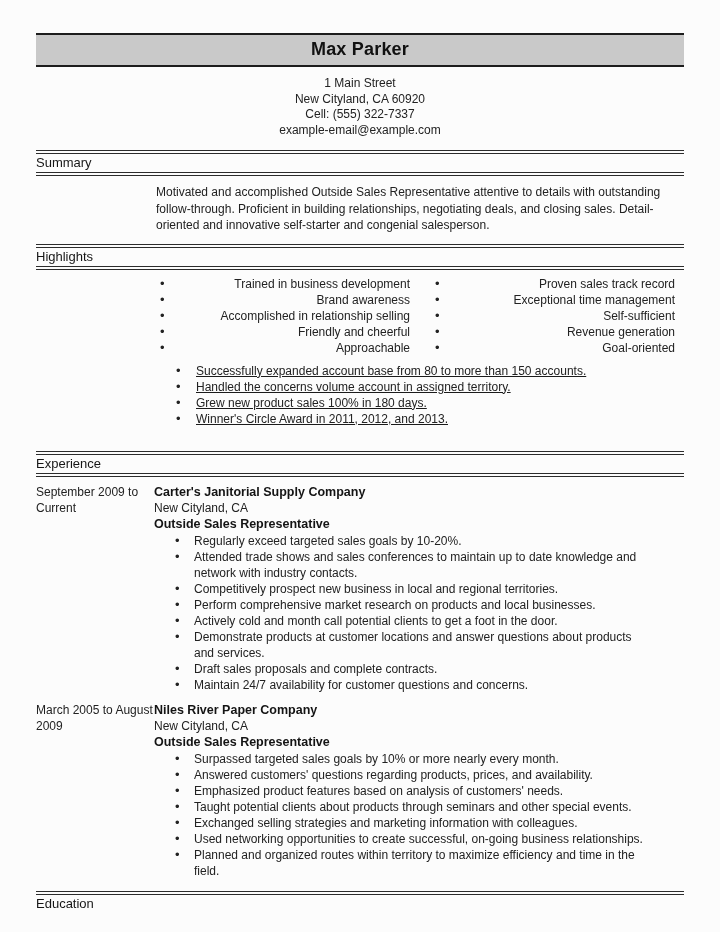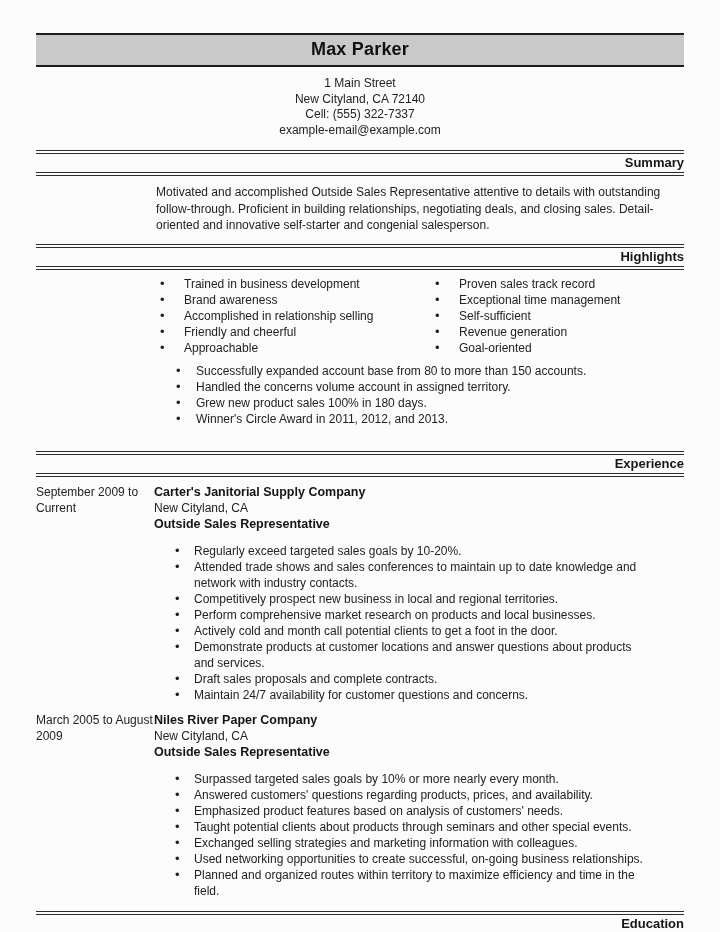--- a/index.html
+++ b/index.html
@@ -45,23 +45,23 @@
     color: #222;
   }
 
   
   .sec-head { margin-top: 12px; }
   .rule {
     height: 0;
     border-top: 4px double #2c2c2c;
   }
   .sec-title {
-    text-align: right;
+    text-align: left;
     font-size: 13px;
-    font-weight: bold;
+    font-weight: normal;
     line-height: 15px;
     padding: 1px 0 2px 0;
     color: #161616;
   }
 
   
   .summary-text {
     margin: 8px 0 0 120px;
     width: 520px;
     font-size: 12px;
@@ -76,62 +76,62 @@
     content: "\2022";
     position: absolute;
     left: 0;
     font-size: 13px;
   }
 
   
   .hl-wrap { display: flex; margin-top: 6px; }
   .hl-col-left  { margin-left: 124px; width: 250px; }
   .hl-col-right { margin-left: 25px;  width: 240px; }
-  .hl-col-left li, .hl-col-right li { padding-left: 24px; }
+  .hl-col-left li, .hl-col-right li { padding-left: 24px; text-align: right; }
   .hl-col-left li::before, .hl-col-right li::before { left: 0; }
 
   
-  .acc-list { margin: 7px 0 16px 140px; width: 480px; }
+  .acc-list { margin: 7px 0 16px 140px; width: 480px; text-decoration: underline; }
   .acc-list li { padding-left: 20px; }
 
   
   .job { display: flex; margin-top: 7px; }
   .job + .job { margin-top: 9px; }
   .job-dates {
     width: 118px;
     font-size: 12px;
     line-height: 16px;
     color: #222;
     flex-shrink: 0;
   }
   .job-main { flex: 1; }
   .job-company, .job-position {
     font-size: 12.5px;
     font-weight: bold;
     line-height: 16px;
     color: #141414;
   }
   .job-location { font-size: 12px; line-height: 16px; color: #222; }
-  .job-bullets { margin-top: 11px; padding-right: 34px; }
+  .job-bullets { margin-top: 1px; padding-right: 34px; }
   .job-bullets li { padding-left: 40px; line-height: 16px; }
   .job-bullets li::before { left: 21px; }
 </style>
 </head>
 <body>
 
 <div class="page">
   <div class="content">
 
     <div class="name-bar">
       <div class="name">Max Parker</div>
     </div>
 
     <div class="contact">
       <div>1 Main Street</div>
-      <div>New Cityland, CA 72140</div>
+      <div>New Cityland, CA 60920</div>
       <div>Cell: (555) 322-7337</div>
       <div>example-email@example.com</div>
     </div>
 
     <div class="sec-head">
       <div class="rule"></div>
       <div class="sec-title">Summary</div>
       <div class="rule"></div>
     </div>
     <p class="summary-text">Motivated and accomplished Outside Sales Representative attentive to details with outstanding follow-through. Proficient in building relationships, negotiating deals, and closing sales. Detail-oriented and innovative self-starter and congenial salesperson.</p>

